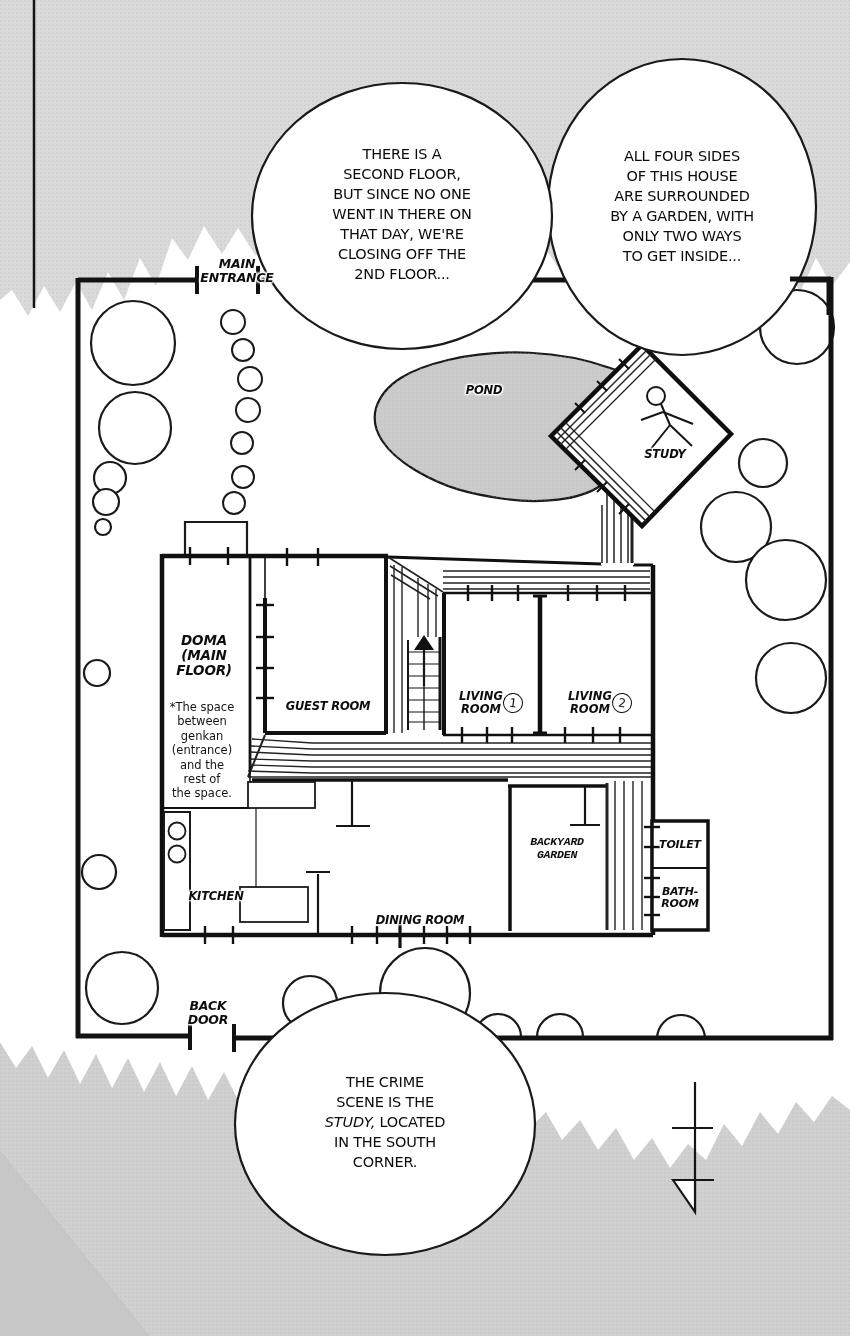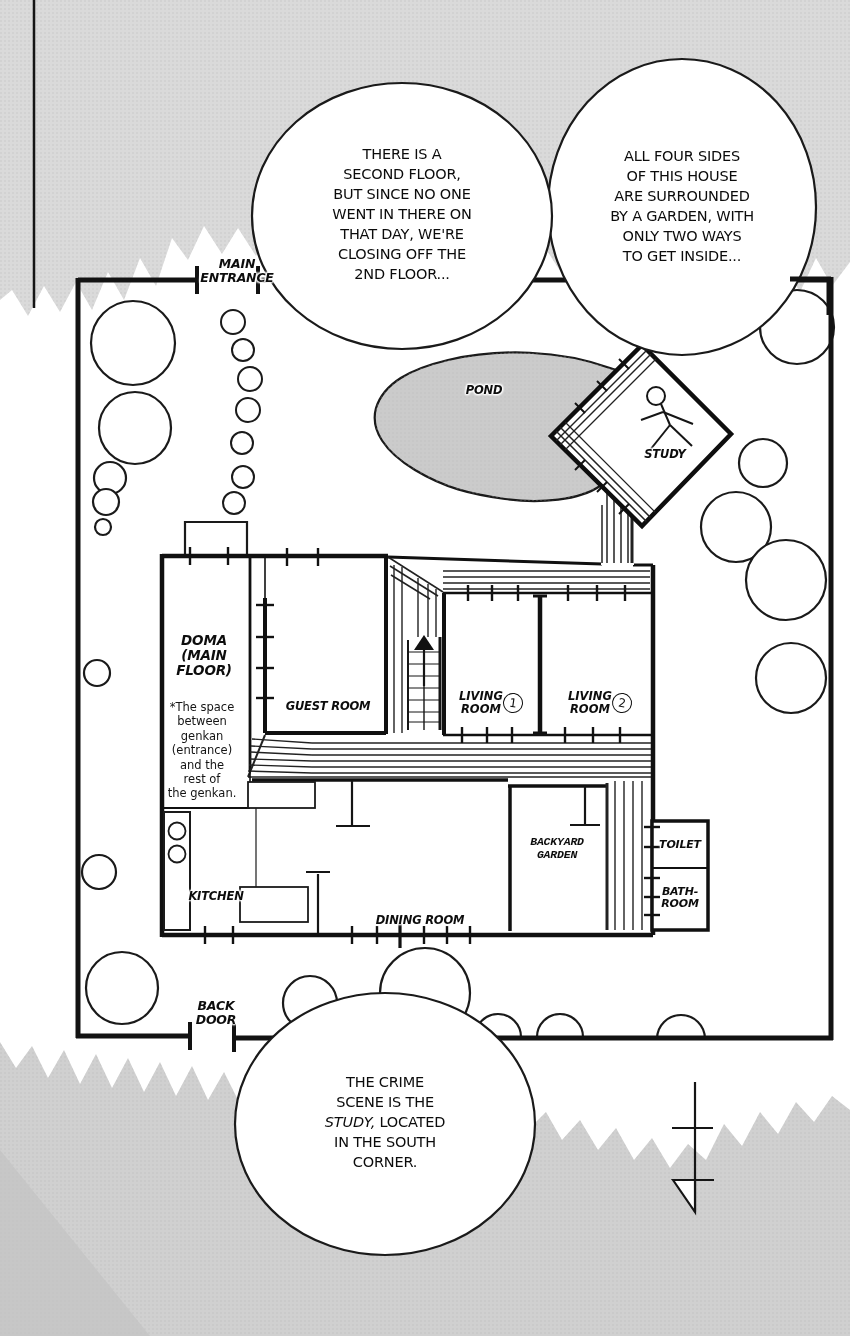--- a/index.html
+++ b/index.html
@@ -382,21 +382,21 @@
     <div>FLOOR)</div>
   </div>
 
   <div class="note" style="left:202px;top:700px;">
     <div>*The space</div>
     <div>between</div>
     <div>genkan</div>
     <div>(entrance)</div>
     <div>and the</div>
     <div>rest of</div>
-    <div>the genkan.</div>
+    <div>the space.</div>
   </div>
 
   <div class="lbl" style="left:328px;top:700px;text-align:right;">
     <div>GUEST ROOM</div>
   </div>
 
   <div class="lr-label" style="left:459px;top:690px;">
     <div class="lr-lines">
       <div>LIVING</div>
       <div>ROOM</div>
@@ -427,18 +427,18 @@
 
   <div class="lbl small" style="left:680px;top:839px;">
     <div>TOILET</div>
   </div>
 
   <div class="lbl small" style="left:680px;top:886px;">
     <div>BATH-</div>
     <div>ROOM</div>
   </div>
 
-  <div class="lbl" style="left:216px;top:999px;font-size:12.5px;">
+  <div class="lbl" style="left:208px;top:999px;font-size:12.5px;">
     <div>BACK</div>
     <div>DOOR</div>
   </div>
 
 </div>
 
 </body></html>

